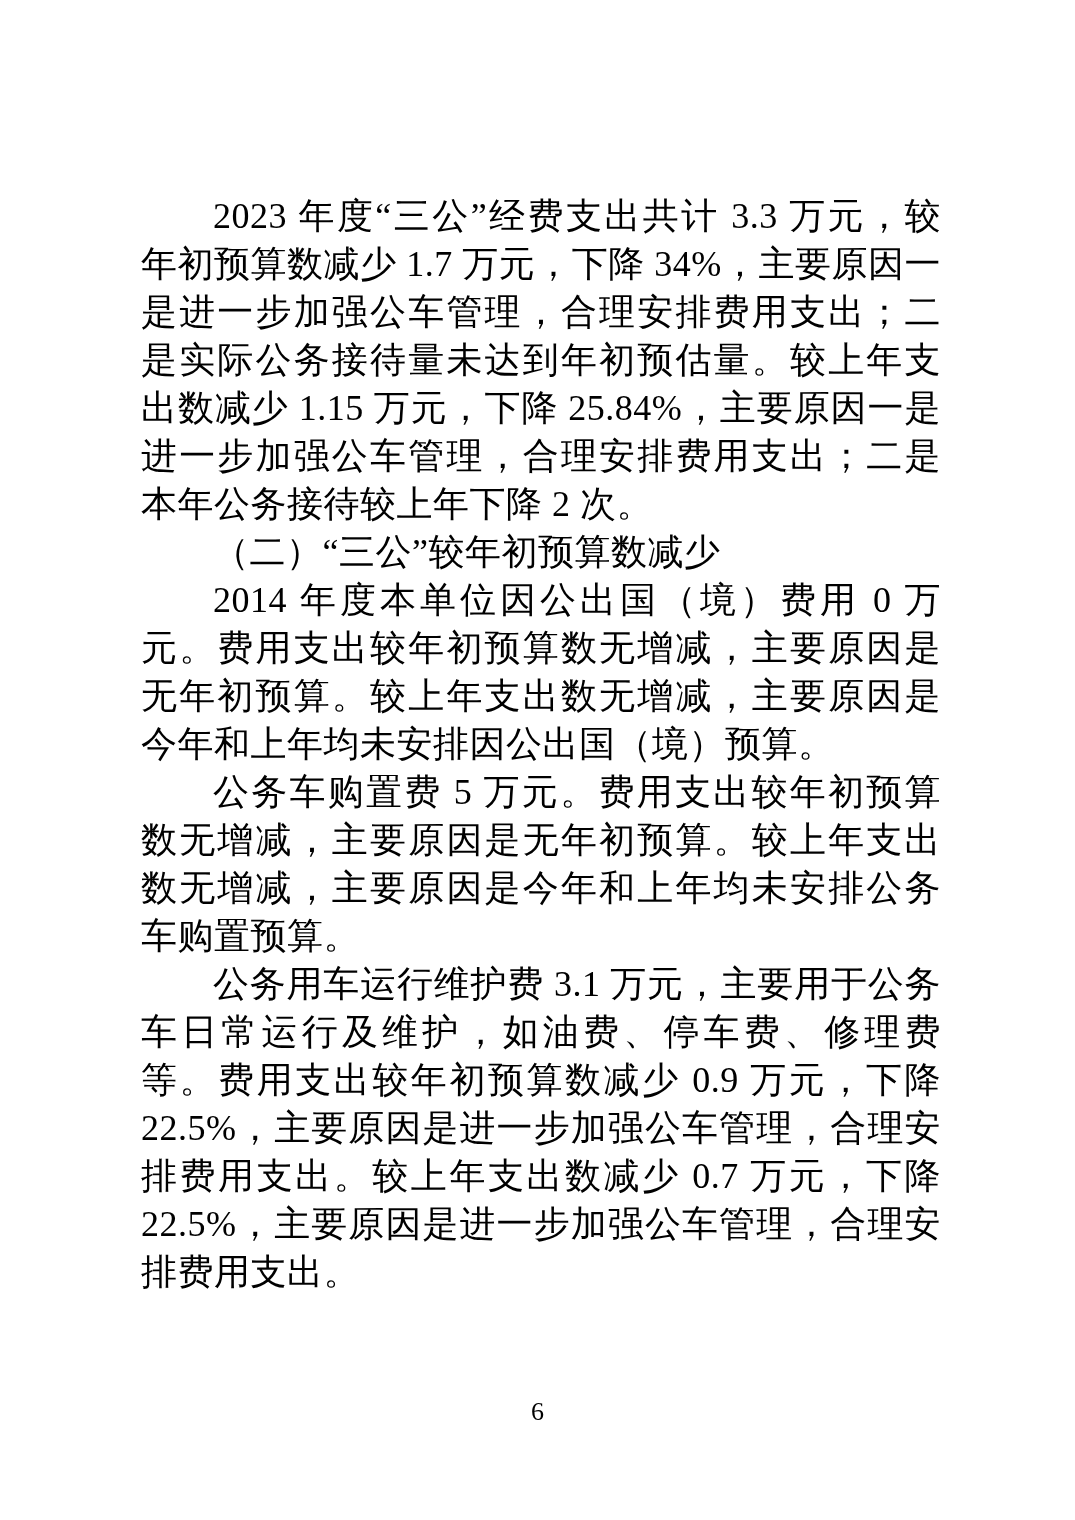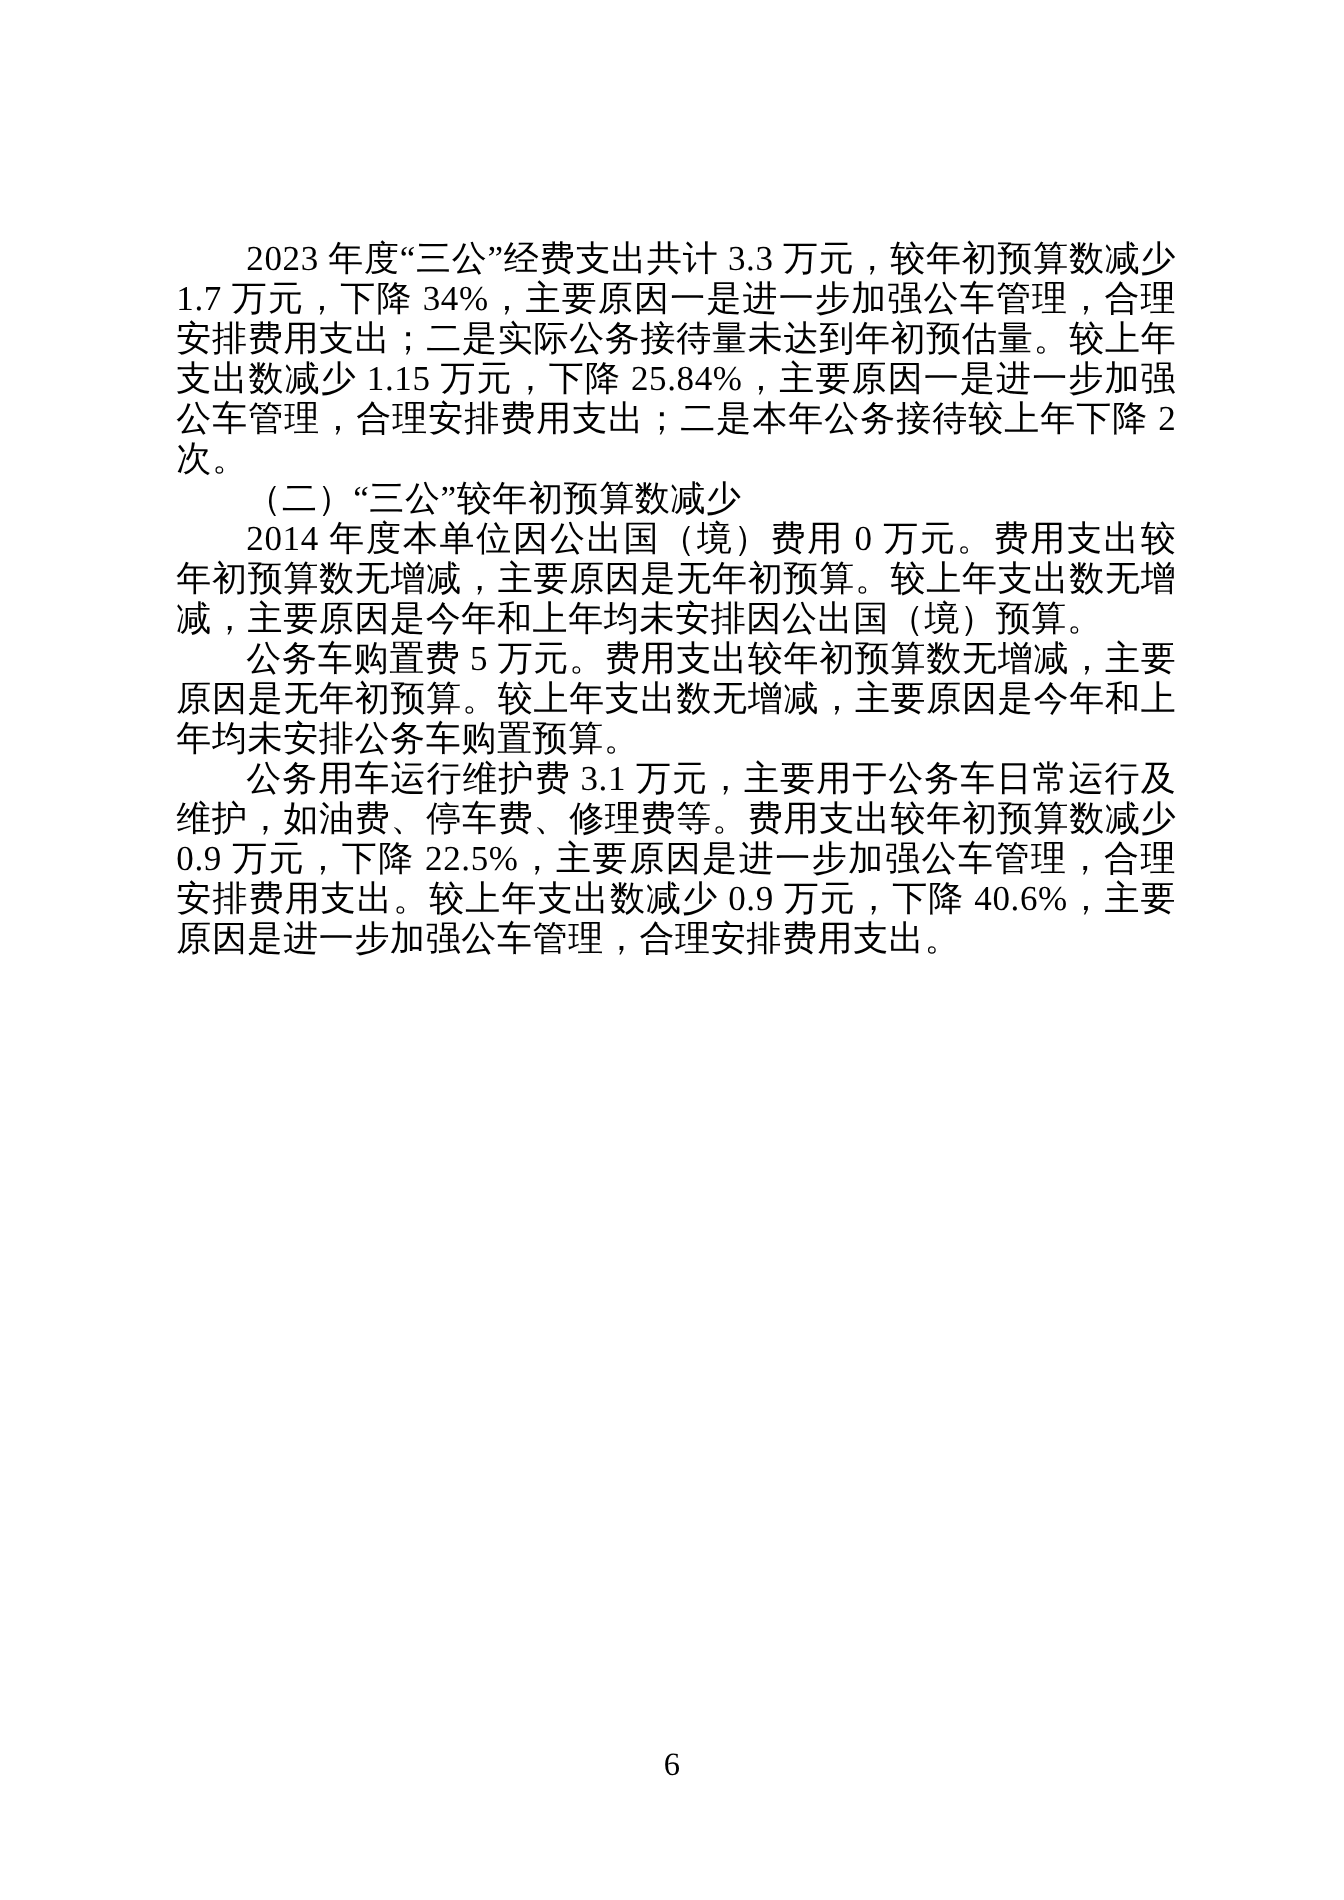--- a/index.html
+++ b/index.html
@@ -14,22 +14,22 @@
     background: #ffffff;
     overflow: hidden;
     font-family: "Liberation Serif", "DejaVu Serif", serif;
     color: #000000;
   }
   .content {
     position: absolute;
     left: 141px;
     top: 192px;
     width: 800px;
-    font-size: 28px;
-    line-height: 32px;
+    font-size: 36px;
+    line-height: 48px;
     text-align: justify;
     text-justify: inter-ideograph;
     letter-spacing: 0.5px;
   }
   .content p {
     margin: 0;
     padding: 0;
     text-indent: 2em;
   }
   .page-number {
@@ -44,16 +44,16 @@
 </style>
 </head>
 <body>
 
 <div class="page">
   <div class="content">
     <p>2023 年度“三公”经费支出共计 3.3 万元，较年初预算数减少 1.7 万元，下降 34%，主要原因一是进一步加强公车管理，合理安排费用支出；二是实际公务接待量未达到年初预估量。较上年支出数减少 1.15 万元，下降 25.84%，主要原因一是进一步加强公车管理，合理安排费用支出；二是本年公务接待较上年下降 2 次。</p>
     <p>（二）“三公”较年初预算数减少</p>
     <p>2014 年度本单位因公出国（境）费用 0 万元。费用支出较年初预算数无增减，主要原因是无年初预算。较上年支出数无增减，主要原因是今年和上年均未安排因公出国（境）预算。</p>
     <p>公务车购置费 5 万元。费用支出较年初预算数无增减，主要原因是无年初预算。较上年支出数无增减，主要原因是今年和上年均未安排公务车购置预算。</p>
-    <p>公务用车运行维护费 3.1 万元，主要用于公务车日常运行及维护，如油费、停车费、修理费等。费用支出较年初预算数减少 0.9 万元，下降 22.5%，主要原因是进一步加强公车管理，合理安排费用支出。较上年支出数减少 0.9 万元，下降 40.6%，主要原因是进一步加强公车管理，合理安排费用支出。</p>
+    <p>公务用车运行维护费 3.1 万元，主要用于公务车日常运行及维护，如油费、停车费、修理费等。费用支出较年初预算数减少 0.9 万元，下降 22.5%，主要原因是进一步加强公车管理，合理安排费用支出。较上年支出数减少 0.7 万元，下降 22.5%，主要原因是进一步加强公车管理，合理安排费用支出。</p>
   </div>
   <div class="page-number">6</div>
 </div>
 
 </body></html>

